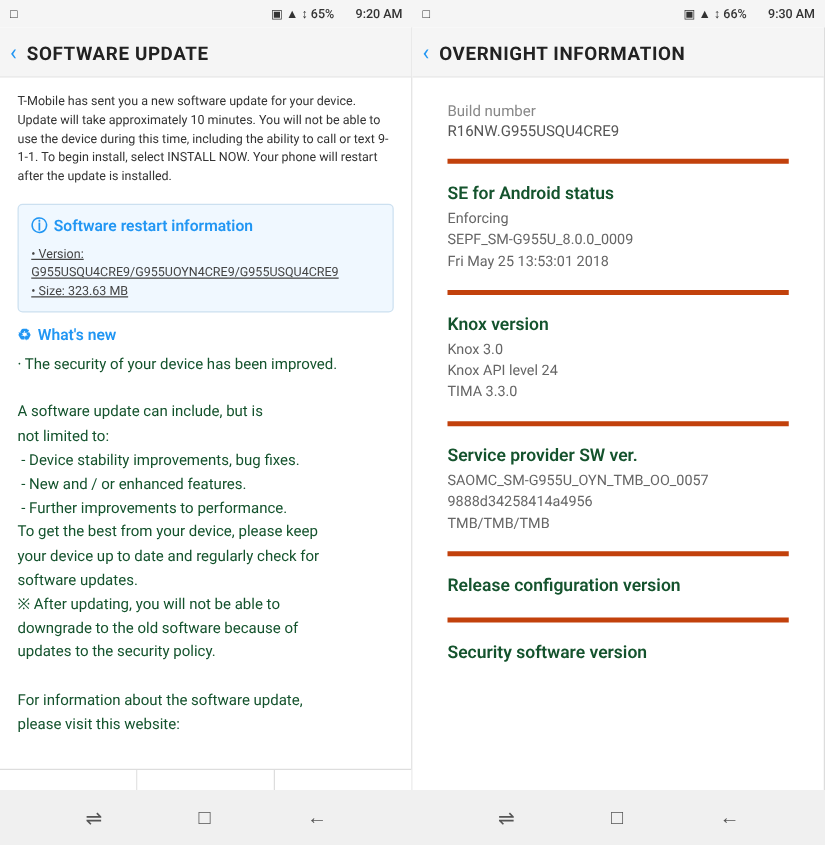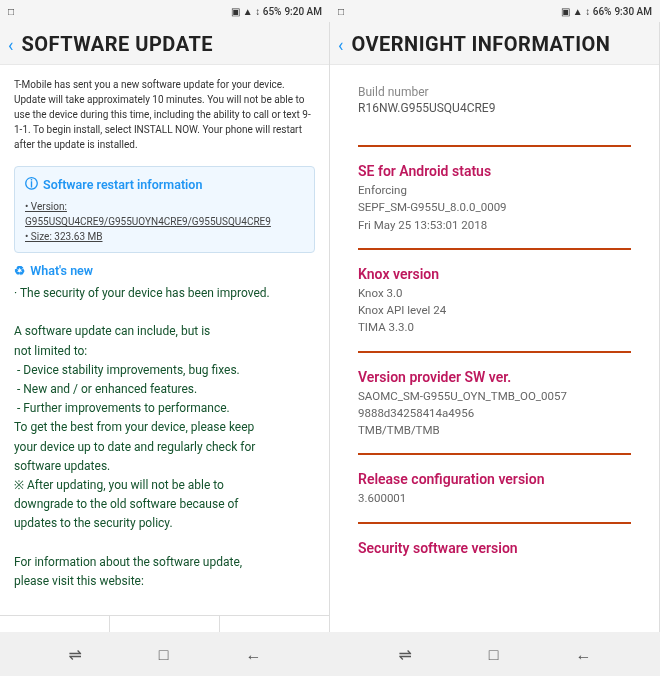--- a/index.html
+++ b/index.html
@@ -24,21 +24,21 @@
       justify-content: space-between;
       align-items: center;
       padding: 0 8px;
       font-size: 10px;
       font-weight: 500;
       color: #333;
       background: #f5f5f5;
       z-index: 10;
     }
     .status-bar-left { display: flex; align-items: center; gap: 4px; }
-    .status-bar-right { display: flex; align-items: center; gap: 3px; font-size: 10px; }
+    .status-bar-right { display: flex; align-items: center; gap: 17px; font-size: 10px; }
 
     
     .panel {
       width: 330px;
       height: 676px;
       background: #fff;
       display: flex;
       flex-direction: column;
       border-right: 1px solid #ddd;
       padding-top: 22px;
@@ -53,21 +53,21 @@
       border-bottom: 1px solid #e8e8e8;
       background: #f5f5f5;
     }
     .back-arrow {
       color: #2196F3;
       font-size: 18px;
       margin-right: 8px;
       cursor: pointer;
     }
     .panel-title {
-      font-size: 20px;
+      font-size: 15px;
       font-weight: 700;
       color: #222;
       letter-spacing: 0.5px;
     }
 
     
     .panel-content {
       flex: 1;
       overflow-y: auto;
       padding: 12px 14px;
@@ -169,44 +169,44 @@
       color: #555;
       cursor: pointer;
     }
 
     
     .right-content {
       padding: 8px 14px;
     }
     .info-item {
       margin-bottom: 16px;
-      border-bottom: 2px solid #c2410c;
+      border-bottom: 4px solid #c2410c;
       padding-bottom: 14px;
     }
     .info-item:last-child { border-bottom: none; }
     .info-item-label {
       font-size: 14px;
       font-weight: 600;
-      color: #be185d;
+      color: #14532d;
       margin-bottom: 3px;
     }
     .info-item-value {
       font-size: 11.5px;
       color: #666;
       line-height: 1.5;
     }
     .info-item-header {
       font-size: 12px;
       color: #888;
       margin-bottom: 2px;
     }
     .info-item-main-value {
       font-size: 12px;
       color: #555;
-      margin-bottom: 16px;
+      margin-bottom: 1px;
     }
   </style>
 </head>
 <body>
 
 <div class="status-bar" style="width:330px; left:0;">
   <div class="status-bar-left">
     <span>□</span>
   </div>
   <div class="status-bar-right">
@@ -299,29 +299,28 @@
       </div>
 
       <div class="info-item">
         <div class="info-item-label">Knox version</div>
         <div class="info-item-value">
           Knox 3.0<br>Knox API level 24<br>TIMA 3.3.0
         </div>
       </div>
 
       <div class="info-item">
-        <div class="info-item-label">Version provider SW ver.</div>
+        <div class="info-item-label">Service provider SW ver.</div>
         <div class="info-item-value">
           SAOMC_SM-G955U_OYN_TMB_OO_0057<br>9888d34258414a4956<br>TMB/TMB/TMB
         </div>
       </div>
 
       <div class="info-item">
         <div class="info-item-label">Release configuration version</div>
-        <div class="info-item-value">3.600001</div>
       </div>
 
       <div class="info-item">
         <div class="info-item-label">Security software version</div>
       </div>
 
     </div>
   </div>
 </div>
 

